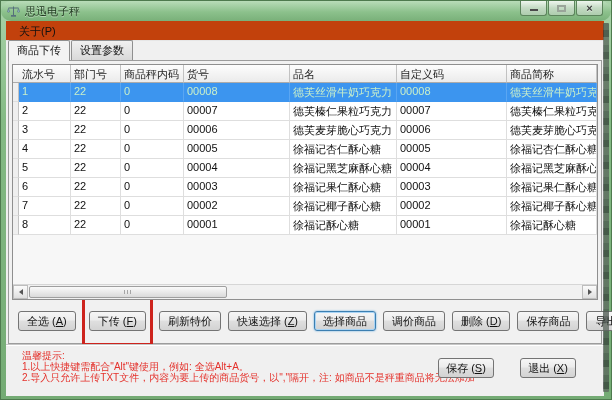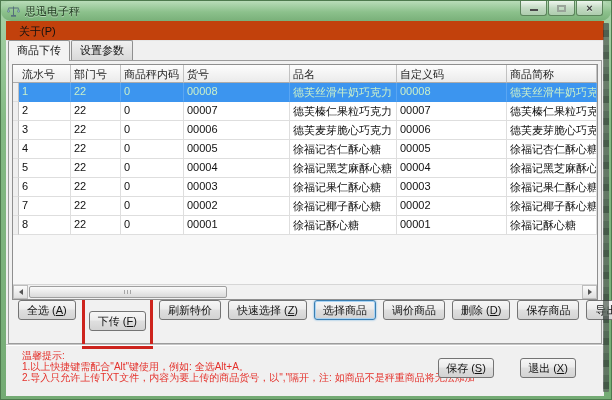--- a/index.html
+++ b/index.html
@@ -108,21 +108,21 @@
     position:absolute; left:16px; top:1px; width:198px; height:12px;
     background:linear-gradient(180deg,#fafafa,#dadada);
     border:1px solid #9f9f9f; border-radius:2px;
   }
   .hthumb::after {
     content:""; position:absolute; left:50%; top:3px; bottom:3px; width:8px; margin-left:-4px;
     background:repeating-linear-gradient(90deg,#a5a5a5 0 1px,transparent 1px 3px);
   }
   
   .toolbar {
-    display:flex; gap:7px; height:42px; padding-left:6px;
+    display:flex; align-items:center; gap:7px; height:42px; padding-left:6px;
   }
   .btn {
     font-size:11px; color:#111; height:20px; padding:2px 8px;
     border:1px solid #747474; border-radius:3px;
     background:linear-gradient(180deg,#f6f6f6,#ececec 45%,#dfdfdf 50%,#d3d3d3);
     display:inline-flex; align-items:center; white-space:nowrap;
   }
   .btn.focused {
     border-color:#3c7fb1;
     box-shadow:inset 0 0 0 1px #a9d4f5, 0 0 2px #5aa6e0;

